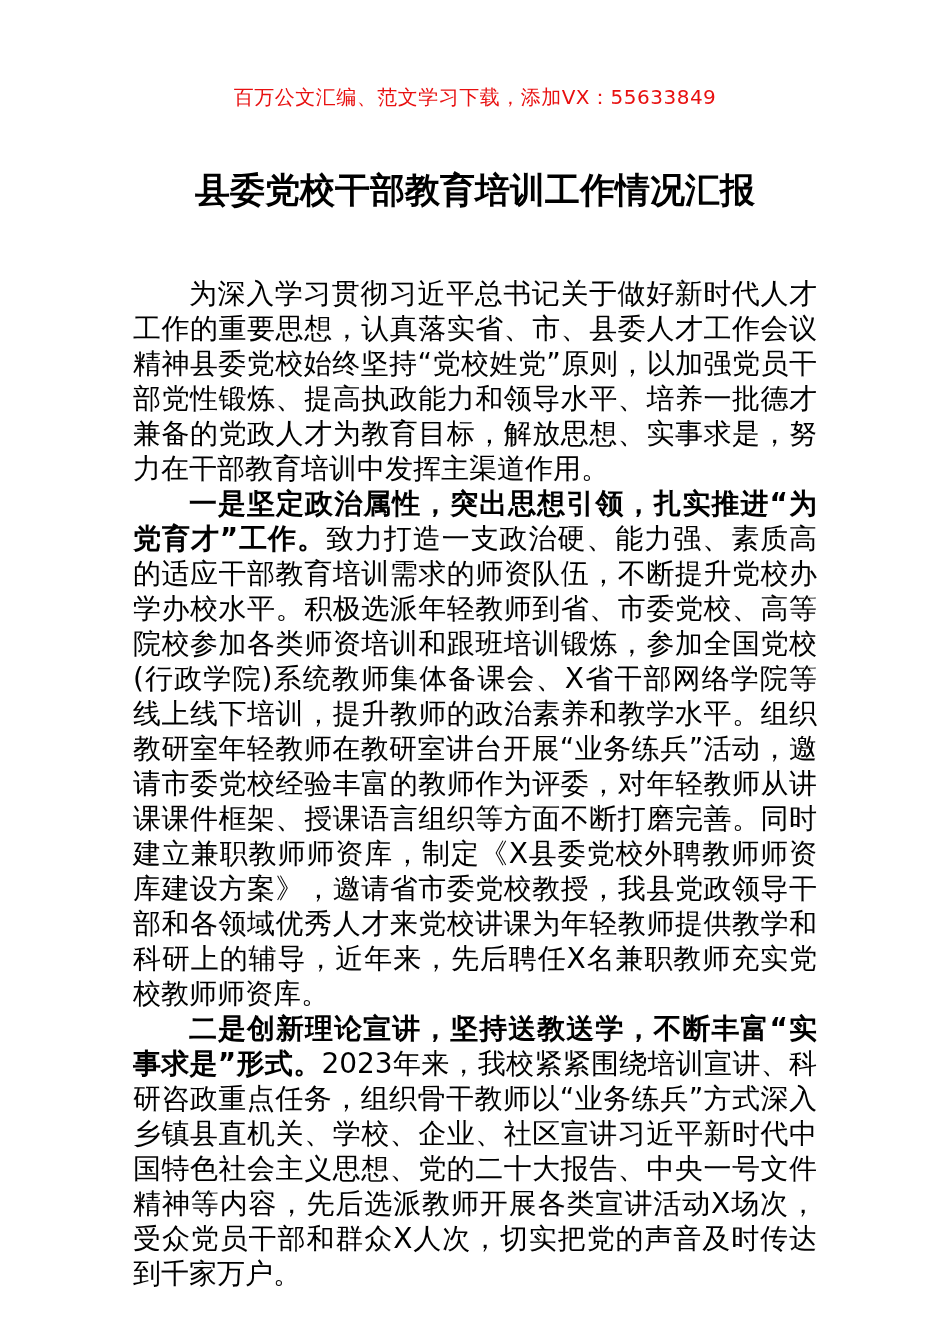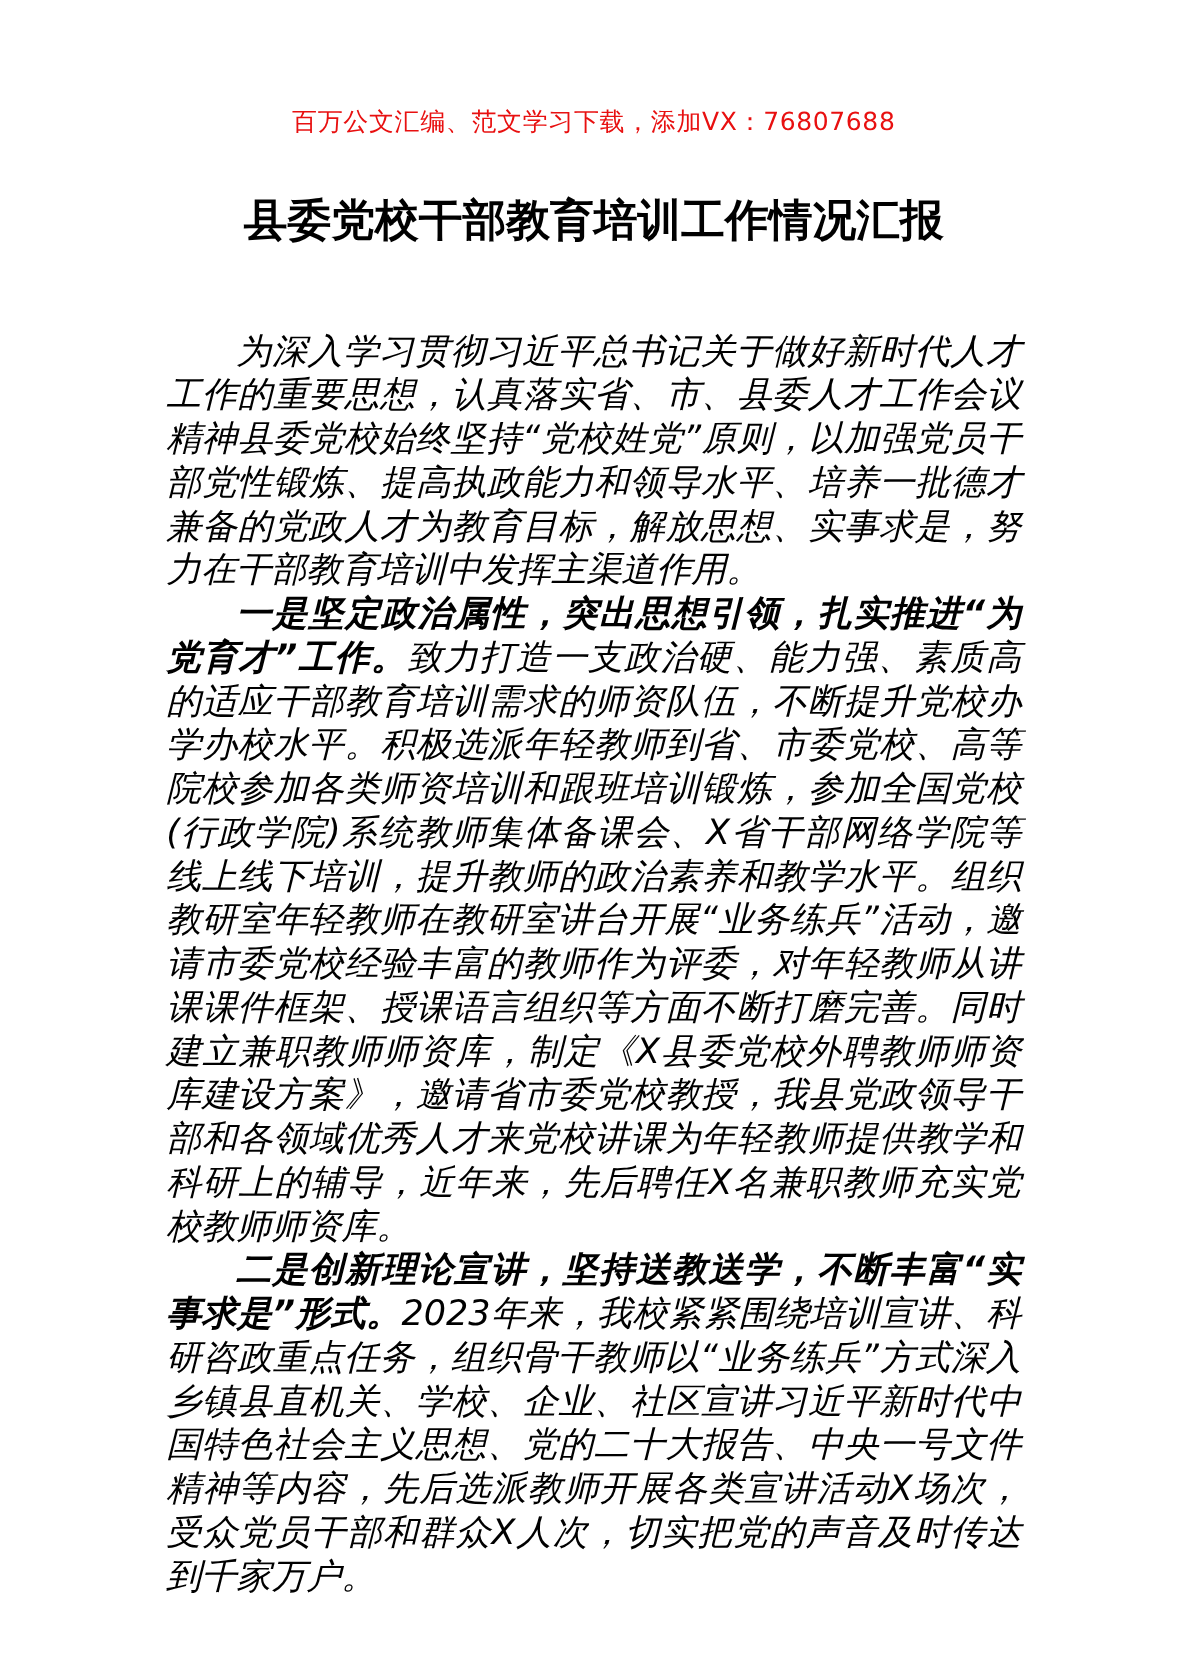--- a/index.html
+++ b/index.html
@@ -18,51 +18,50 @@
   }
   .banner {
     padding-top: 84px;
     text-align: center;
     font-size: 20px;
     line-height: 26px;
     color: #e81010;
     letter-spacing: 0.5px;
   }
   .title {
-    margin: 43px 0 0 0;
+    margin: 56px 0 0 0;
     text-align: center;
     font-size: 35px;
     line-height: 48px;
     font-weight: 700;
     color: #000000;
   }
   .content {
     width: 684px;
     margin: 62px auto 0 auto;
-    font-style: italic;
   }
   .para {
     margin: 0;
     font-size: 28px;
     line-height: 35px;
     text-align: justify;
     text-justify: inter-ideograph;
     text-indent: 2em;
     color: #000000;
   }
   .para .lead {
     font-weight: 700;
   }
 </style>
 </head>
 <body>
 
 <div class="page">
 
-  <div class="banner">百万公文汇编、范文学习下载，添加VX：76807688</div>
+  <div class="banner">百万公文汇编、范文学习下载，添加VX：55633849</div>
 
   <h1 class="title">县委党校干部教育培训工作情况汇报</h1>
 
   <div class="content">
 
     <p class="para"><span class="lead"></span><span class="para-text">为深入学习贯彻习近平总书记关于做好新时代人才工作的重要思想，认真落实省、市、县委人才工作会议精神县委党校始终坚持“党校姓党”原则，以加强党员干部党性锻炼、提高执政能力和领导水平、培养一批德才兼备的党政人才为教育目标，解放思想、实事求是，努力在干部教育培训中发挥主渠道作用。</span></p>
 
     <p class="para"><span class="lead">一是坚定政治属性，突出思想引领，扎实推进“为党育才”工作。</span><span class="para-text">致力打造一支政治硬、能力强、素质高的适应干部教育培训需求的师资队伍，不断提升党校办学办校水平。积极选派年轻教师到省、市委党校、高等院校参加各类师资培训和跟班培训锻炼，参加全国党校(行政学院)系统教师集体备课会、X省干部网络学院等线上线下培训，提升教师的政治素养和教学水平。组织教研室年轻教师在教研室讲台开展“业务练兵”活动，邀请市委党校经验丰富的教师作为评委，对年轻教师从讲课课件框架、授课语言组织等方面不断打磨完善。同时建立兼职教师师资库，制定《X县委党校外聘教师师资库建设方案》，邀请省市委党校教授，我县党政领导干部和各领域优秀人才来党校讲课为年轻教师提供教学和科研上的辅导，近年来，先后聘任X名兼职教师充实党校教师师资库。</span></p>
 
     <p class="para"><span class="lead">二是创新理论宣讲，坚持送教送学，不断丰富“实事求是”形式。</span><span class="para-text">2023年来，我校紧紧围绕培训宣讲、科研咨政重点任务，组织骨干教师以“业务练兵”方式深入乡镇县直机关、学校、企业、社区宣讲习近平新时代中国特色社会主义思想、党的二十大报告、中央一号文件精神等内容，先后选派教师开展各类宣讲活动X场次，受众党员干部和群众X人次，切实把党的声音及时传达到千家万户。</span></p>

